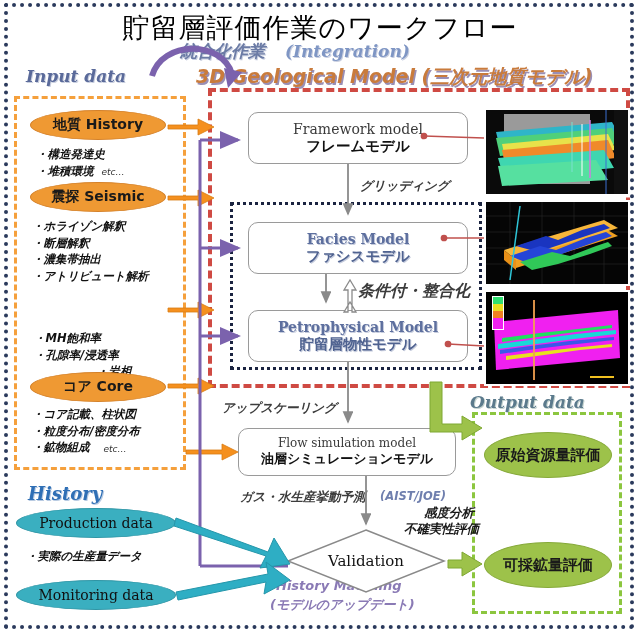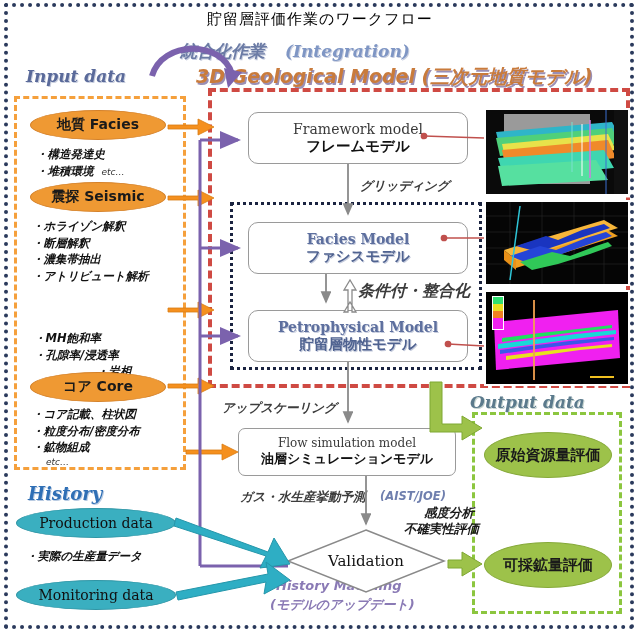--- a/index.html
+++ b/index.html
@@ -18,21 +18,21 @@
     box-sizing:border-box;
     border-radius:2px;
   }
 
   
   .abs{position:absolute;box-sizing:border-box;}
 
   
   .main-title{
     left:0;top:10px;width:640px;text-align:center;
-    font-size:15px;color:#000;letter-spacing:1px;
+    font-size:27px;color:#000;letter-spacing:1px;
     font-family:"DejaVu Sans",sans-serif;
   }
   .sub-title{
     left:180px;top:40px;width:300px;text-align:left;
     font-size:17px;font-weight:bold;font-style:italic;
     color:#6b7ba5;
     text-shadow:1px 1px 0 #c9cfe0;
     font-family:"DejaVu Serif",serif;
   }
   .sub-title .en{color:#7f96c4;font-weight:bold;}
@@ -184,21 +184,21 @@
   <div class="abs input-label">Input data</div>
   <div class="abs history-label">History</div>
   <div class="abs output-label">Output data</div>
 
   <div class="abs input-region"></div>
   <div class="abs model-region"></div>
   <div class="abs inner-dotted-region"></div>
   <div class="abs output-region"></div>
 
   <div class="abs ellipse e-orange" style="left:30px;top:110px;width:136px;height:30px;">
-    <span>地質 Facies</span>
+    <span>地質 History</span>
   </div>
   <div class="abs bullets" style="left:36px;top:146px;width:150px;">
     <div>・構造発達史</div>
     <div style="display:flex;align-items:baseline;">
       <span>・堆積環境</span>
       <span class="etc" style="margin-left:8px;">etc…</span>
     </div>
   </div>
 
   <div class="abs ellipse e-orange" style="left:30px;top:182px;width:136px;height:30px;">
@@ -219,21 +219,21 @@
       <span class="etc" style="margin-left:42px;">etc…</span>
     </div>
   </div>
 
   <div class="abs ellipse e-orange" style="left:30px;top:372px;width:136px;height:30px;">
     <span>コア Core</span>
   </div>
   <div class="abs bullets" style="left:32px;top:406px;width:166px;">
     <div>・コア記載、柱状図</div>
     <div>・粒度分布/密度分布</div>
-    <div style="display:flex;align-items:flex-start;flex-direction:column;">
+    <div style="display:flex;align-items:flex-end;">
       <span>・鉱物組成</span>
       <span class="etc" style="margin-left:14px;">etc…</span>
     </div>
   </div>
 
   <div class="abs ellipse e-teal" style="left:16px;top:508px;width:160px;height:30px;">
     <span>Production data</span>
   </div>
   <div class="abs bullets" style="left:26px;top:548px;width:170px;">
     <div>・実際の生産量データ</div>
@@ -250,21 +250,21 @@
   <div class="abs mbox blue" style="left:248px;top:222px;width:220px;height:52px;">
     <span class="en">Facies Model</span>
     <span class="ja">ファシスモデル</span>
   </div>
 
   <div class="abs mbox blue" style="left:248px;top:310px;width:220px;height:52px;">
     <span class="en">Petrophysical Model</span>
     <span class="ja">貯留層物性モデル</span>
   </div>
 
-  <div class="abs mbox small" style="left:238px;top:428px;width:218px;height:48px;border-radius:7px;">
+  <div class="abs mbox small" style="left:238px;top:428px;width:218px;height:48px;">
     <span class="en">Flow simulation model</span>
     <span class="ja">油層シミュレーションモデル</span>
   </div>
 
   <div class="abs cap" style="left:360px;top:178px;">グリッディング</div>
   <div class="abs cap cap-sm" style="left:358px;top:281px;">条件付・整合化</div>
   <div class="abs cap" style="left:222px;top:400px;">アップスケーリング</div>
   <div class="abs cap" style="left:240px;top:489px;">ガス・水生産挙動予測</div>
   <div class="abs cap cap-blue" style="left:380px;top:489px;font-size:11.5px;">(AIST/JOE)</div>
   <div class="abs cap" style="left:424px;top:505px;color:#1a1a1a;">感度分析</div>

